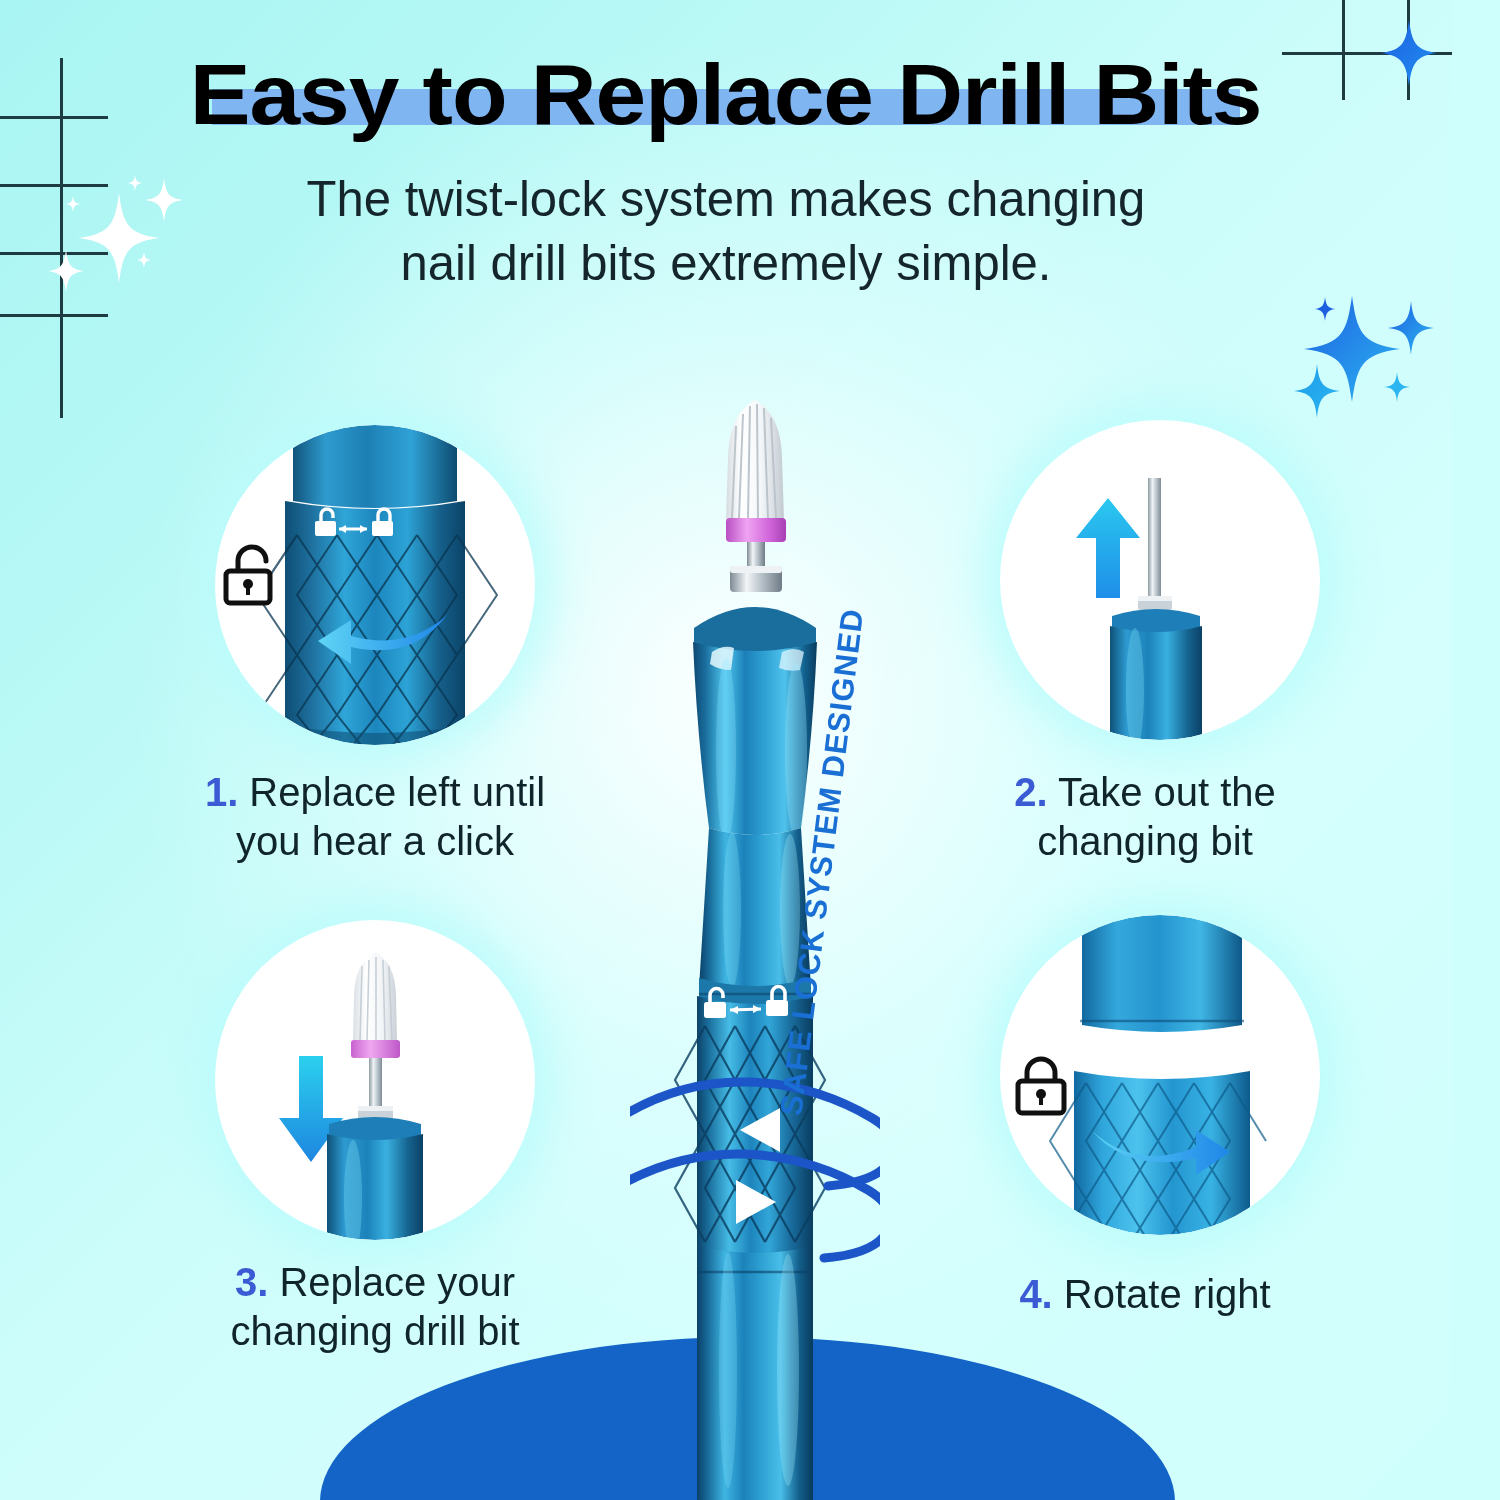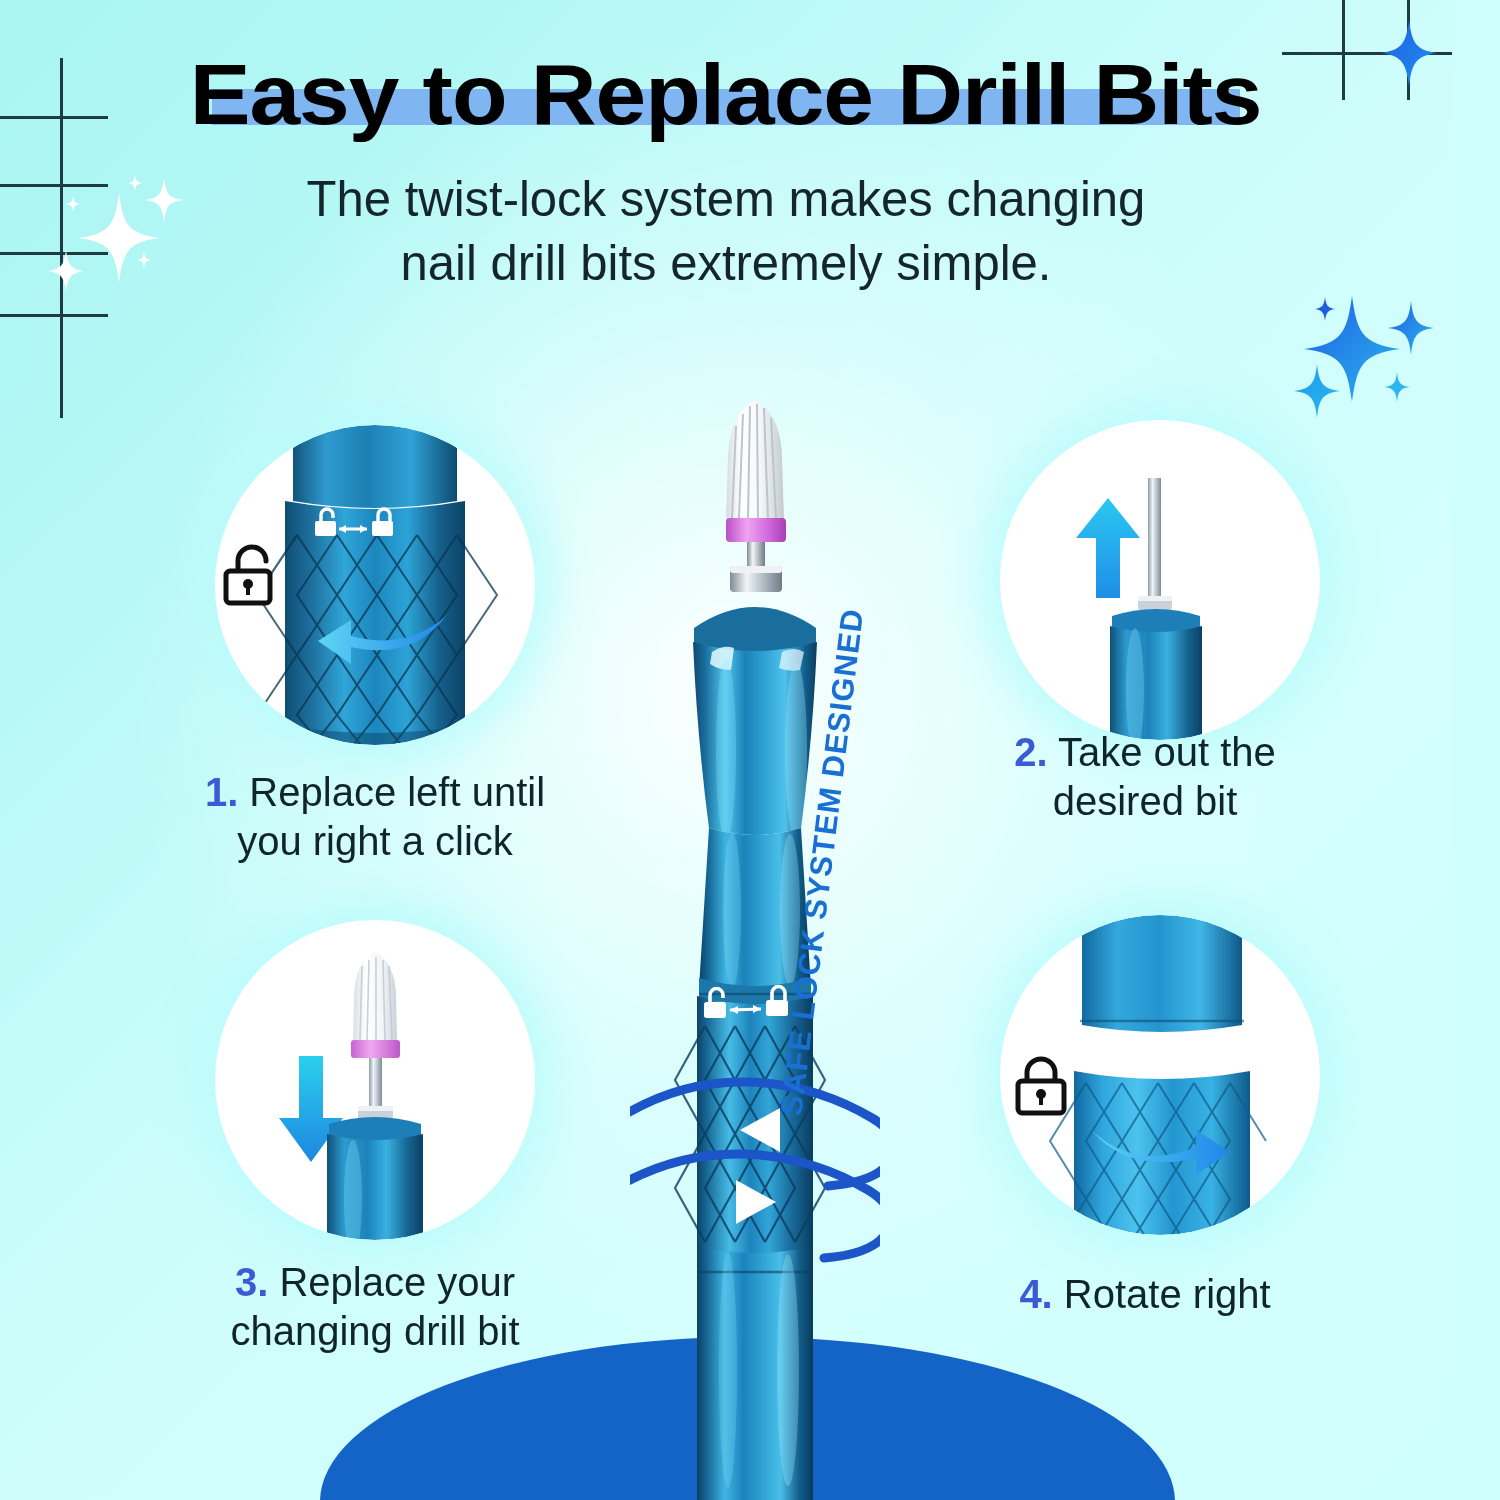--- a/index.html
+++ b/index.html
@@ -71,21 +71,21 @@
   .c3{left:215px;top:920px;}
   .c4{left:1000px;top:915px;}
 
   
   .caption{
     position:absolute;text-align:center;width:420px;
     font-size:40px;line-height:1.22;color:#10242b;
   }
   .caption .num{color:#3B5BD4;font-weight:bold;}
   .cap1{left:165px;top:768px;}
-  .cap2{left:935px;top:728px;text-align:center;}
+  .cap2{left:935px;top:768px;text-align:center;}
   .cap3{left:165px;top:1258px;}
   .cap4{left:935px;top:1270px;}
 
   .lock-icon{position:absolute;}
   .lock-icon svg{display:block;}
 </style>
 </head>
 <body>
 
 <div id="stage">
@@ -579,28 +579,28 @@
       <ellipse cx="158" cy="980" rx="11" ry="116" fill="#A4EDFF" opacity="0.3"></ellipse>
     </svg>
 
     <div class="vert-text">SAFE LOCK SYSTEM DESIGNED</div>
   </div>
 
   <div class="caption cap1">
     <div>
       <span class="num">1.</span><span> Replace left until</span>
     </div>
-    <div>you right a click</div>
+    <div>you hear a click</div>
   </div>
 
   <div class="caption cap2">
     <div>
       <span class="num">2.</span><span> Take out the</span>
     </div>
-    <div>desired bit</div>
+    <div>changing bit</div>
   </div>
 
   <div class="caption cap3">
     <div>
       <span class="num">3.</span><span> Replace your</span>
     </div>
     <div>changing drill bit</div>
   </div>
 
   <div class="caption cap4">

